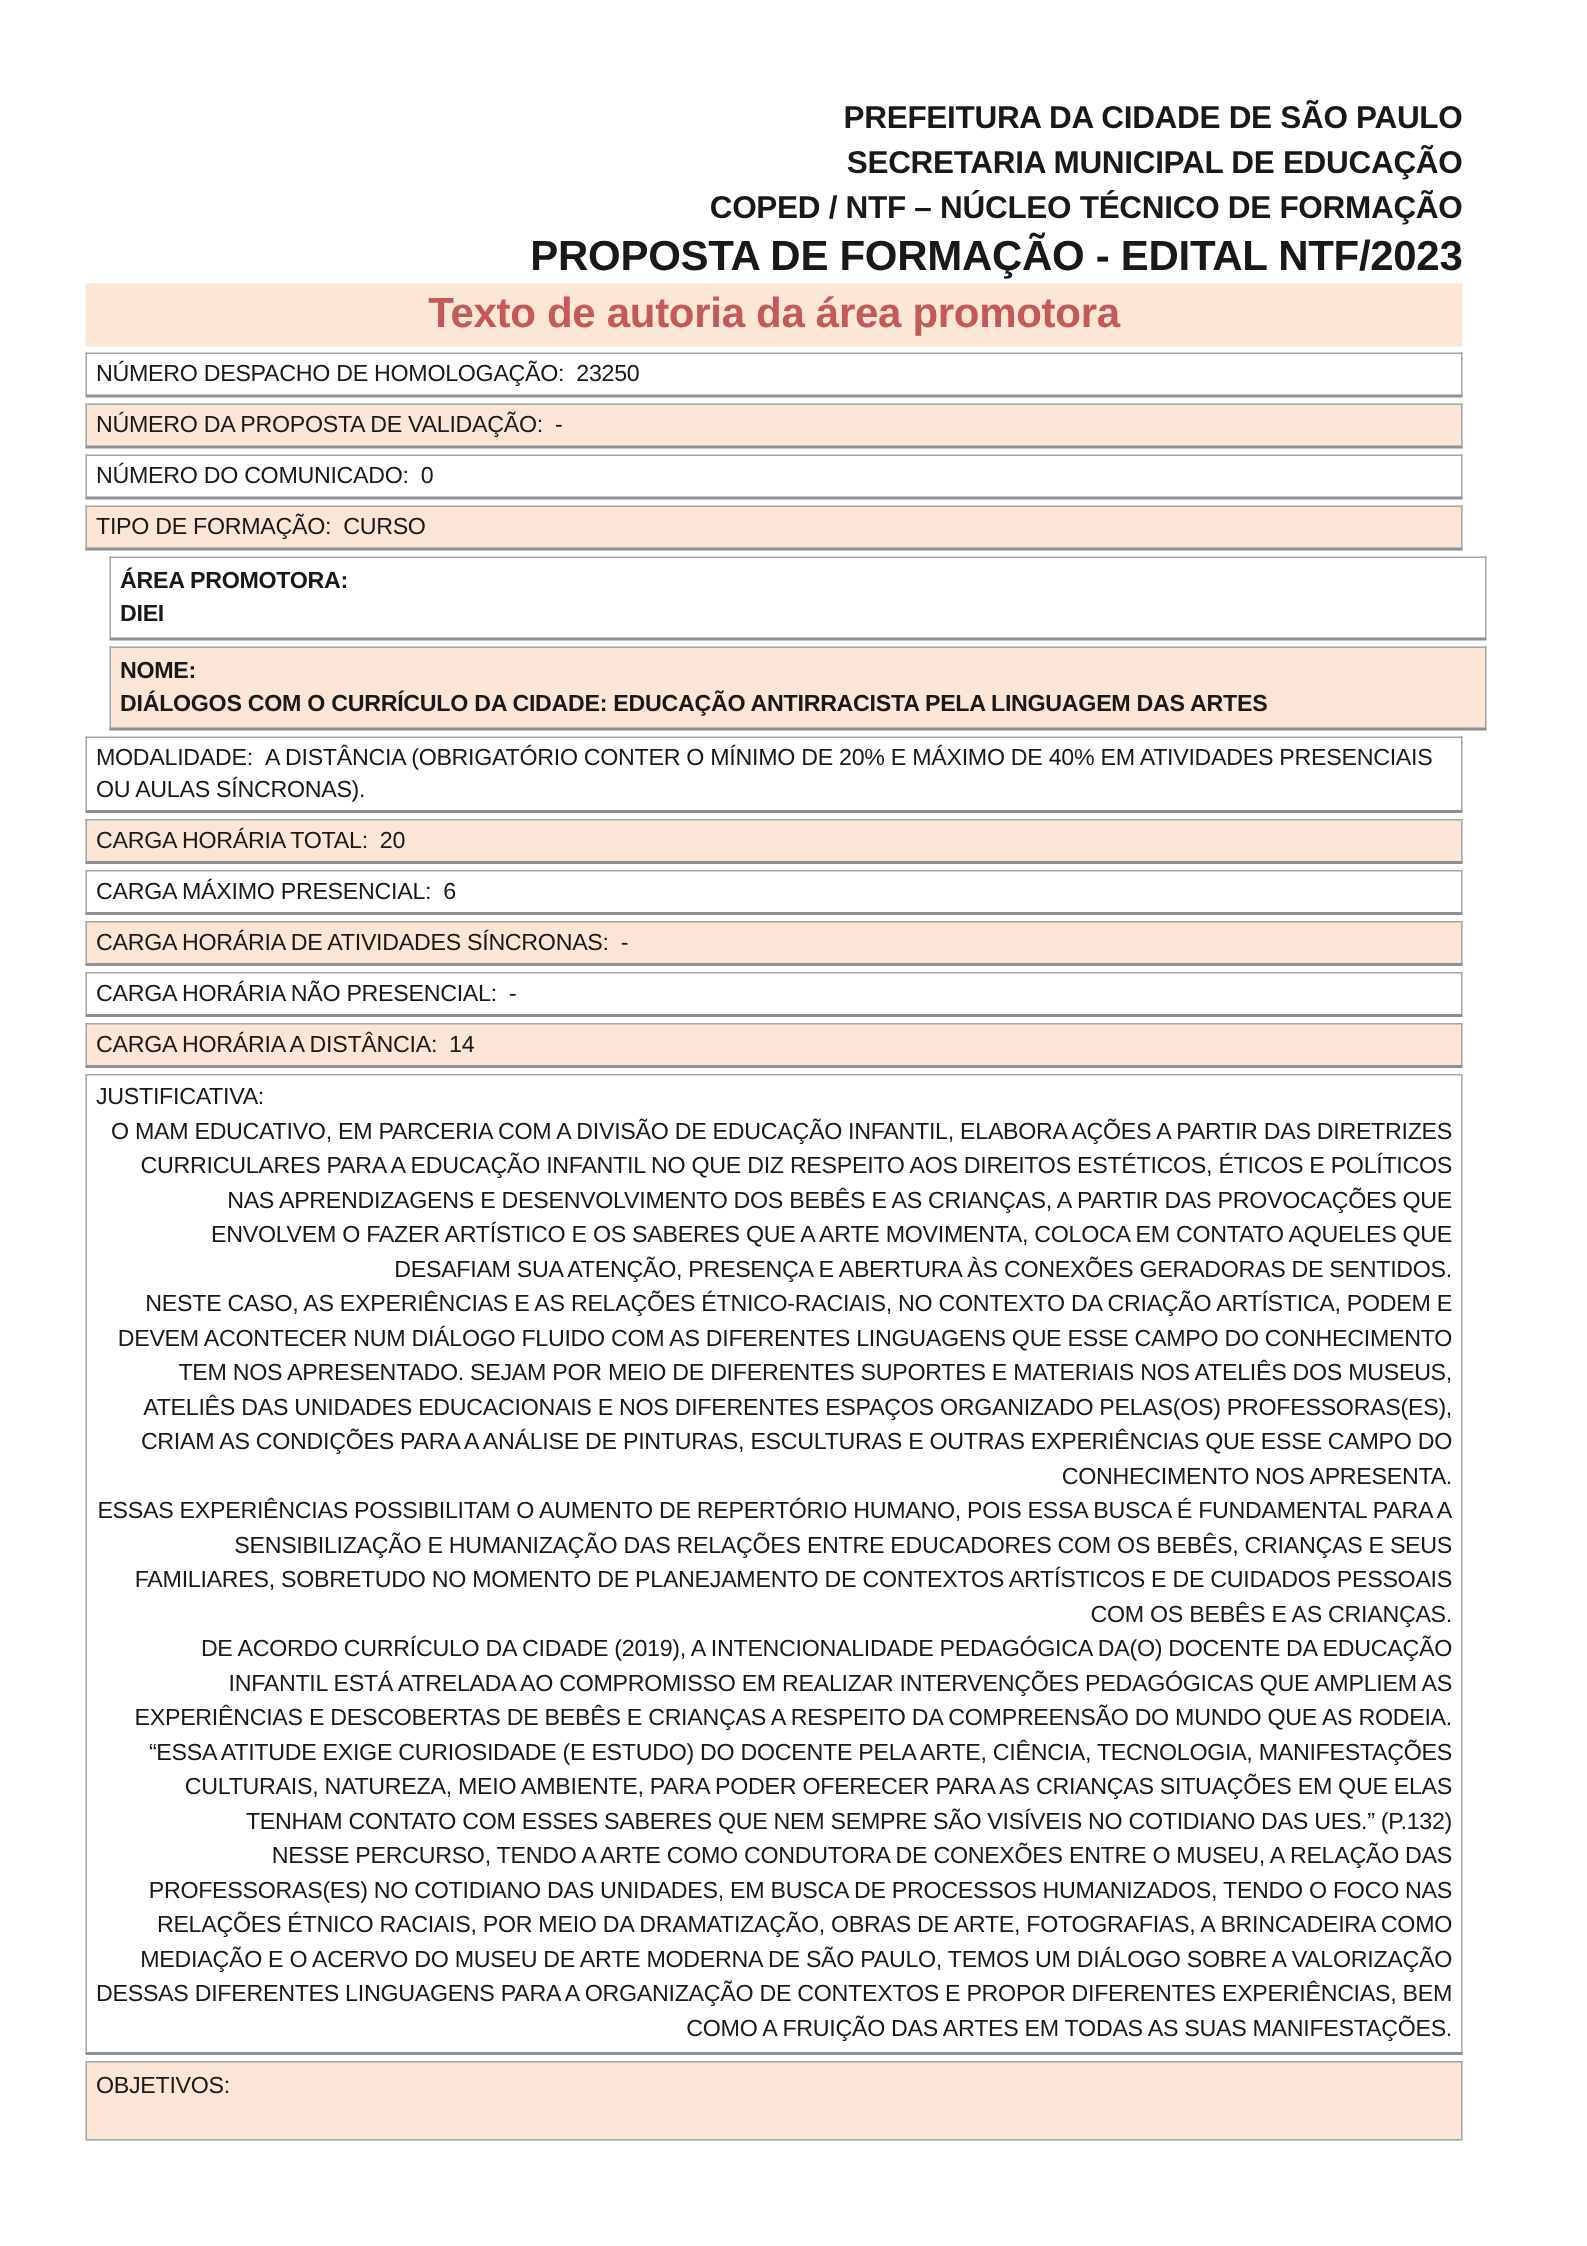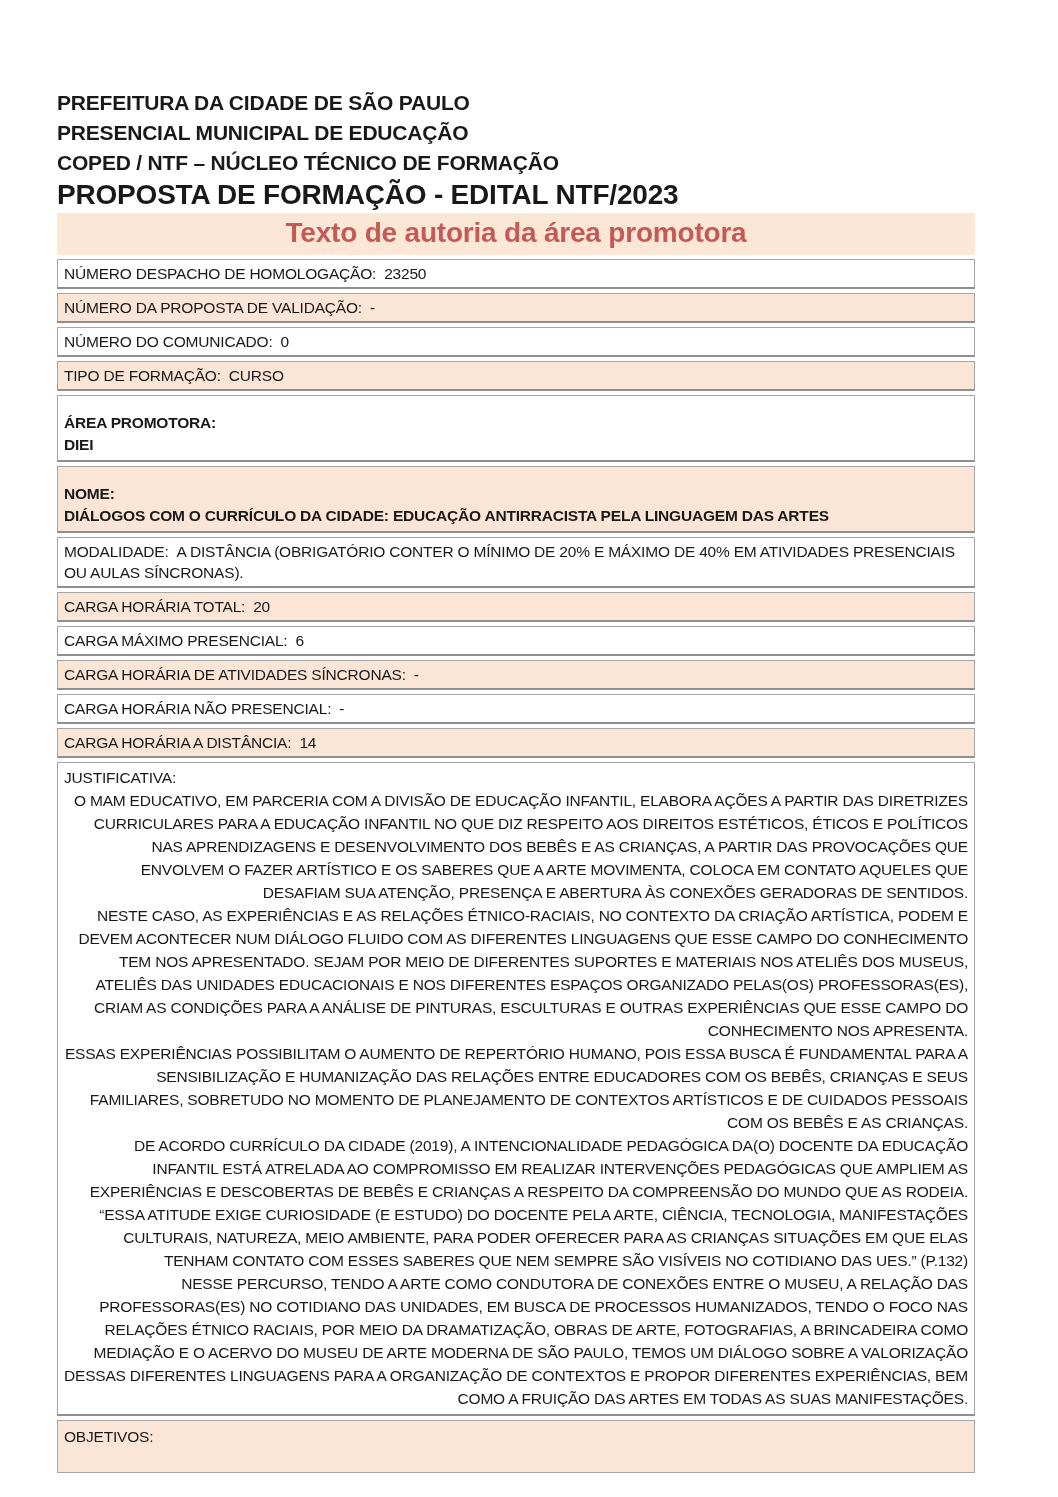--- a/index.html
+++ b/index.html
@@ -6,52 +6,52 @@
     --row-alt-bg:#fbe5d6; --banner-bg:#fce6d5; --banner-text:#c45a58;
     --border:#a6a6a6; --border-dark:#8f8f8f; --text:#191919;
   }
   *{box-sizing:border-box;}
   html,body{margin:0;padding:0;}
   body{
     width:1058px;height:1497px;overflow:hidden;background:#ffffff;
     font-family:"Liberation Sans",sans-serif;color:var(--text);
   }
   .page{padding:64px 0 0 57px;}
-  .doc-header{width:918px;text-align:left;font-weight:bold;letter-spacing:-0.2px;margin-top:24px;}
+  .doc-header{width:918px;text-align:right;font-weight:bold;letter-spacing:-0.2px;}
   .hline{font-size:21px;line-height:30px;white-space:nowrap;}
   .hline-big{font-size:28px;line-height:33px;}
   .banner{
     width:918px;height:42px;margin-top:2px;background:var(--banner-bg);
     text-align:center;font-weight:bold;font-size:28px;line-height:30px;
     color:var(--banner-text);padding-top:5px;letter-spacing:-0.2px;
   }
   .fields{margin-top:4px;width:741px;}
   .row{
     width:918px;background:#ffffff;
     border:1px solid var(--border);border-bottom:2px solid var(--border-dark);
     padding:3px 6px;margin-bottom:4px;
     font-size:15.5px;line-height:21px;letter-spacing:-0.2px;
   }
   .row.alt{background:var(--row-alt-bg);}
   .row.bold{font-weight:bold;}
   .val{margin-left:8px;}
   .row.block .lbl,.row.block .val{display:block;margin-left:0;}
-  .row.block{line-height:22px;padding-top:16px;padding-bottom:4px;}
+  .row.block{line-height:22px;padding-top:5px;padding-bottom:4px;margin-left:16px;}
   .row.just{line-height:23px;padding-bottom:4px;}
   .just .body{white-space:pre-line;margin:0;text-align:right;}
   .row.tail{border-bottom:1px solid var(--border);padding-top:5px;padding-bottom:25px;margin-bottom:0;}
 </style>
 </head>
 <body>
 
 <div class="page">
 
   <header class="doc-header">
     <div class="hline">PREFEITURA DA CIDADE DE SÃO PAULO</div>
-    <div class="hline">PRESENCIAL MUNICIPAL DE EDUCAÇÃO</div>
+    <div class="hline">SECRETARIA MUNICIPAL DE EDUCAÇÃO</div>
     <div class="hline">COPED / NTF – NÚCLEO TÉCNICO DE FORMAÇÃO</div>
     <div class="hline hline-big">PROPOSTA DE FORMAÇÃO - EDITAL NTF/2023</div>
   </header>
 
   <div class="banner">
     <span>Texto de autoria da área promotora</span>
   </div>
 
   <main class="fields">
 

